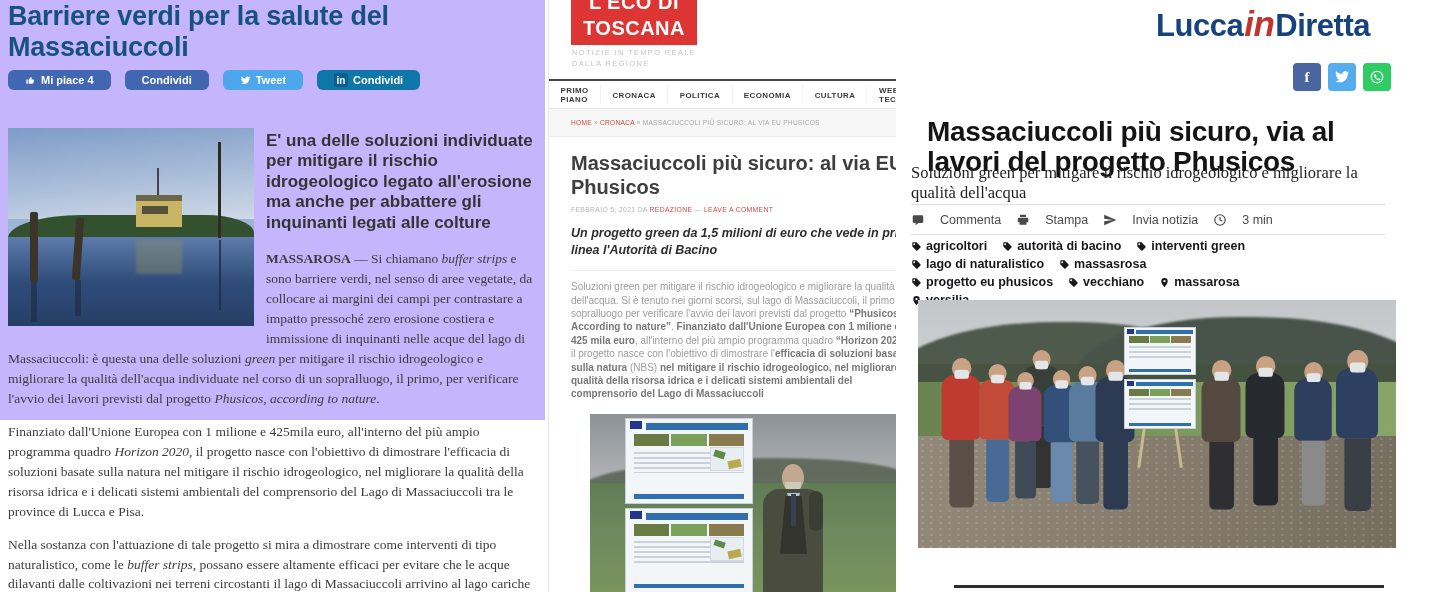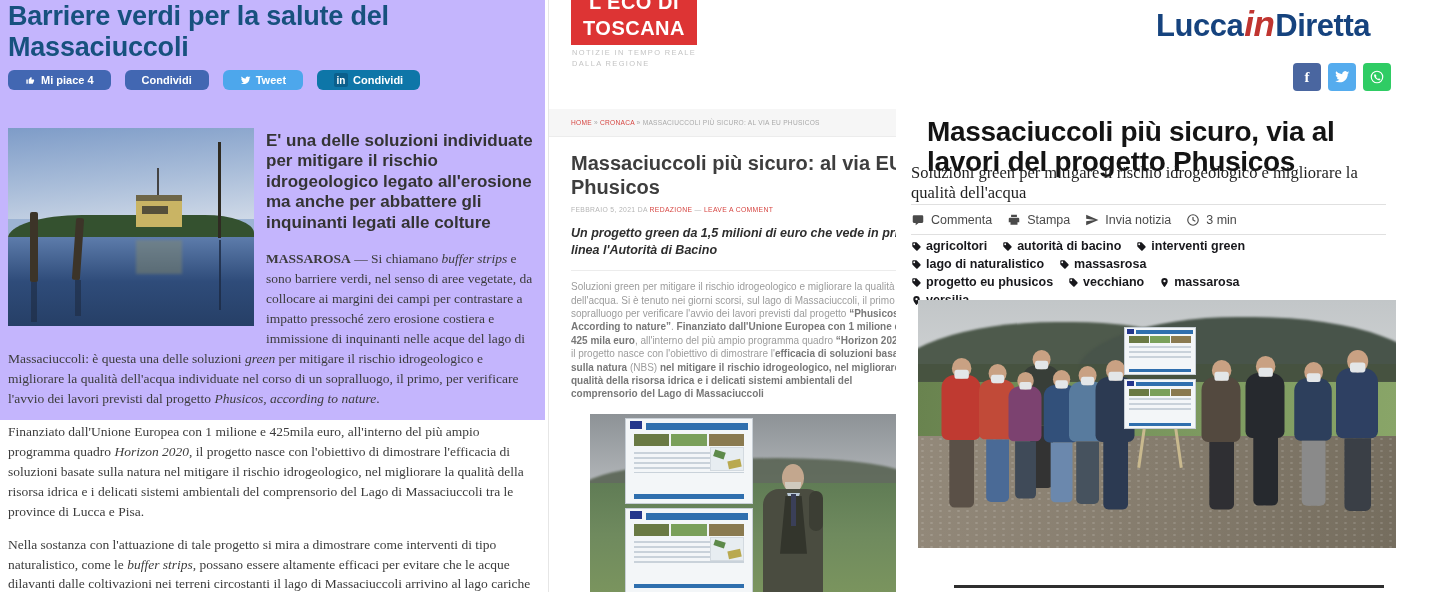--- a/index.html
+++ b/index.html
@@ -118,21 +118,21 @@
   .soc.stw{background:#55acee;}
   .soc.swa{background:#2fcc64;}
   .r-title{position:absolute;left:15px;top:101px;width:484px;margin:16px;font-size:28px;font-weight:bold;
            color:#141414;line-height:1.08;letter-spacing:-.3px;}
   .r-sub{position:absolute;left:15px;top:163px;width:484px;font-family:"Liberation Serif",serif;
          font-size:16.5px;color:#1f1f1f;line-height:1.22;}
   .r-metabar{position:absolute;left:15px;top:204px;width:475px;height:29px;border-top:1px solid #e0e0e0;
              border-bottom:1px solid #e0e0e0;display:flex;align-items:center;justify-content:space-between;
              font-size:12.5px;color:#333;}
   .r-actions{display:flex;align-items:center;gap:15px;color:#4a4a4a;font-size:12.5px;}
-  .r-act{display:flex;align-items:center;gap:6px;cursor:pointer;}
+  .r-act{display:flex;align-items:center;gap:15px;cursor:pointer;}
   .r-act svg{width:14px;height:14px;fill:#4a4a4a;}
   .r-act svg.stroke{fill:none;stroke:#4a4a4a;stroke-width:2;}
   .r-tags{position:absolute;left:15px;top:239px;width:482px;display:flex;}
   .r-tags-label{width:112px;font-size:13px;font-weight:bold;color:#a8504a;flex:none;}
   .r-tags-list{display:flex;flex-wrap:wrap;column-gap:15px;row-gap:4px;width:352px;}
   .tag{display:flex;align-items:center;gap:4px;font-size:12.5px;font-weight:bold;color:#18181c;cursor:pointer;}
   .tag svg{width:11px;height:11px;fill:#18181c;flex:none;}
 
   
   .r-photo{position:absolute;left:22px;top:300px;width:478px;height:248px;overflow:hidden;background:#c5c9cb;}
@@ -216,20 +216,30 @@
 
 <div class="col-mid">
   <div class="m-logo">
     <div>L'ECO DI</div>
     <div>TOSCANA</div>
   </div>
   <div class="m-tagline">
     <div>NOTIZIE IN TEMPO REALE</div>
     <div>DALLA REGIONE</div>
   </div>
+  <nav class="m-nav">
+    <div class="m-nav-inner">
+      <span class="m-nav-item">PRIMO PIANO</span>
+      <span class="m-nav-item">CRONACA</span>
+      <span class="m-nav-item">POLITICA</span>
+      <span class="m-nav-item">ECONOMIA</span>
+      <span class="m-nav-item">CULTURA</span>
+      <span class="m-nav-item">WEB E TECNOLOGIA</span>
+    </div>
+  </nav>
   <div class="m-bc">
     <div class="m-bc-inner">
       <span class="lk">HOME</span><span class="gr"> » </span><span class="lk">CRONACA</span><span class="gr"> » </span><span class="gr">MASSACIUCCOLI PIÙ SICURO: AL VIA EU PHUSICOS</span>
     </div>
   </div>
   <div class="m-content">
     <h2 class="m-title">Massaciuccoli più sicuro: al via EU Phusicos</h2>
     <div class="m-meta"><span>FEBBRAIO 5, 2021 DA </span><span class="seg-red">REDAZIONE</span><span> — </span><span class="seg-red">LEAVE A COMMENT</span></div>
     <div class="m-deck">Un progetto green da 1,5 milioni di euro che vede in prima linea l'Autorità di Bacino</div>
     <div class="m-body"><span>Soluzioni green per mitigare il rischio idrogeologico e migliorare la qualità dell'acqua. Si è tenuto nei giorni scorsi, sul lago di Massaciuccoli, il primo sopralluogo per verificare l'avvio dei lavori previsti dal progetto </span><span class="seg-b">“Phusicos – According to nature”</span><span>. </span><span class="seg-b">Finanziato dall'Unione Europea con 1 milione e 425 mila euro</span><span>, all'interno del più ampio programma quadro </span><span class="seg-b">“Horizon 2020”</span><span>, il progetto nasce con l'obiettivo di dimostrare l'</span><span class="seg-b">efficacia di soluzioni basate sulla natura</span><span> (NBS) </span><span class="seg-b">nel mitigare il rischio idrogeologico, nel migliorare la qualità della risorsa idrica e i delicati sistemi ambientali del comprensorio del Lago di Massaciuccoli</span></div>

